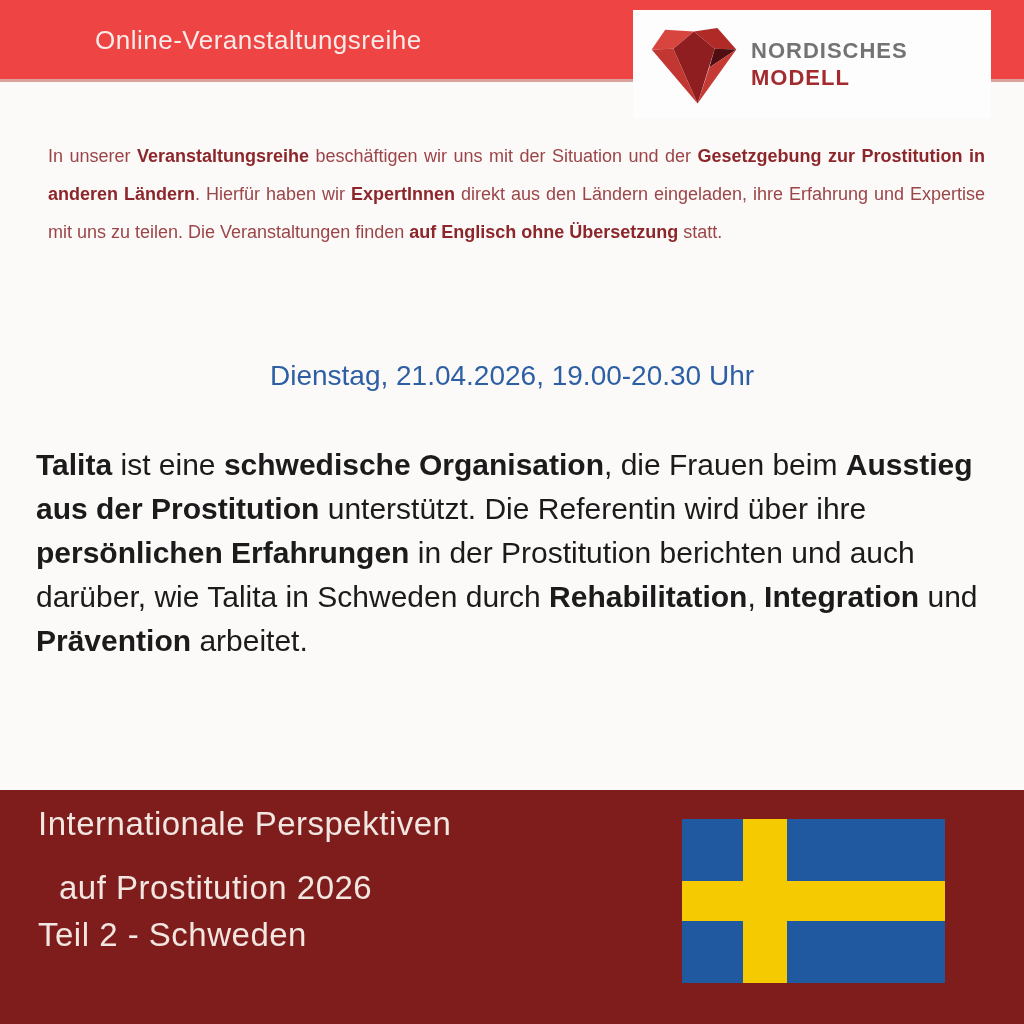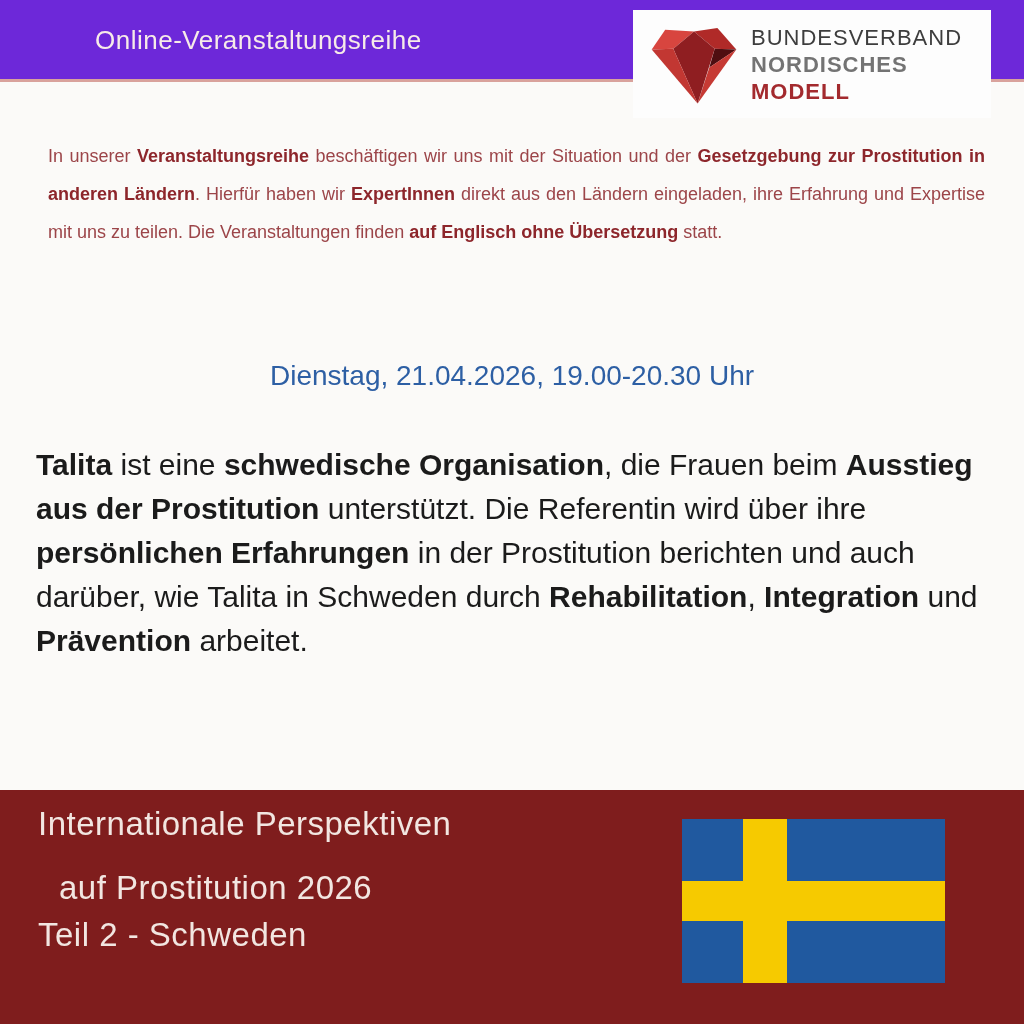--- a/index.html
+++ b/index.html
@@ -58,37 +58,36 @@
   .flag{
     position:absolute; left:682px; top:29px; width:263px; height:164px;
   }
   .flag svg{display:block; width:263px; height:164px;}
 </style>
 </head>
 <body>
 
 <div class="poster">
 
-  <div class="topbar" style="background: #6d28d9; padding-left: 36px;">
+  <div class="topbar" style="background: #ef4444; padding-left: 36px;">
     <div class="topbar-label" style="color: rgb(247, 235, 232);">Online-Veranstaltungsreihe</div>
   </div>
 
   <div class="logo-box" style="background: rgb(253, 253, 253);">
     <div class="logo-diamond">
       <svg viewBox="0 0 100 92" xmlns="http://www.w3.org/2000/svg">
         <polygon points="18,8 50,10 27,29 3,30" fill="#d8453f"></polygon>
         <polygon points="50,10 76,6 97,30 73,29" fill="#b02a28"></polygon>
         <polygon points="73,29 97,30 67,50" fill="#4f0e11"></polygon>
         <polygon points="67,50 97,30 54,90" fill="#c63a34"></polygon>
         <polygon points="50,10 73,29 54,90 27,29" fill="#8f1e21"></polygon>
         <polygon points="3,30 27,29 54,90" fill="#c23732"></polygon>
       </svg>
     </div>
     <div class="logo-text">
-      <span class="logo-line1" style="color: rgb(61, 61, 61);">BUNDESVERBAND</span>
       <span class="logo-line2" style="color: #737373;">NORDISCHES</span>
       <span class="logo-line3" style="color: rgb(163, 42, 46);">MODELL</span>
     </div>
   </div>
 
   <div class="intro" style="color: rgb(156, 69, 73);"><span>In unserer </span><span class="b" style="color: rgb(141, 38, 43);">Veranstaltungsreihe</span><span> beschäftigen wir uns mit der Situation und der </span><span class="b" style="color: rgb(141, 38, 43);">Gesetzgebung zur Prostitution in anderen Ländern</span><span>. Hierfür haben wir </span><span class="b" style="color: rgb(141, 38, 43);">ExpertInnen</span><span> direkt aus den Ländern eingeladen, ihre Erfahrung und Expertise mit uns zu teilen. Die Veranstaltungen finden </span><span class="b" style="color: rgb(141, 38, 43);">auf Englisch ohne Übersetzung</span><span> statt.</span></div>
 
   <div class="date-line" style="color: rgb(45, 95, 164);">Dienstag, 21.04.2026, 19.00-20.30 Uhr</div>
 
   <div class="desc" style="color: rgb(27, 27, 27);"><span class="b">Talita</span><span> ist eine </span><span class="b">schwedische Organisation</span><span>, die Frauen beim </span><span class="b">Ausstieg aus der Prostitution</span><span> unterstützt. Die Referentin wird über ihre </span><span class="b">persönlichen Erfahrungen</span><span> in der Prostitution berichten und auch darüber, wie Talita in Schweden durch </span><span class="b">Rehabilitation</span><span>, </span><span class="b">Integration</span><span> und </span><span class="b">Prävention</span><span> arbeitet.</span></div>

